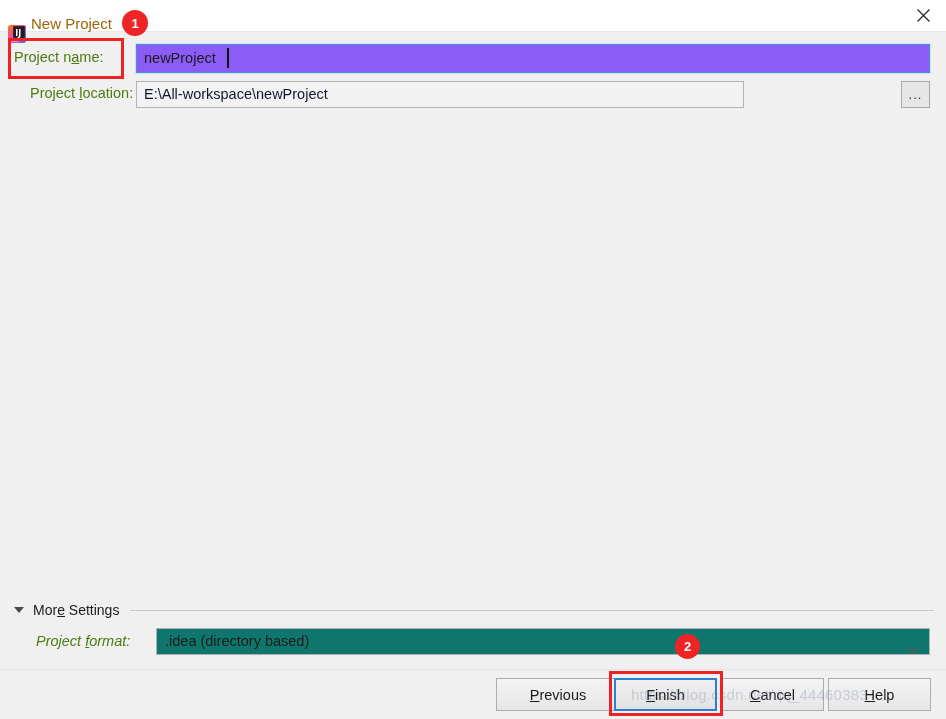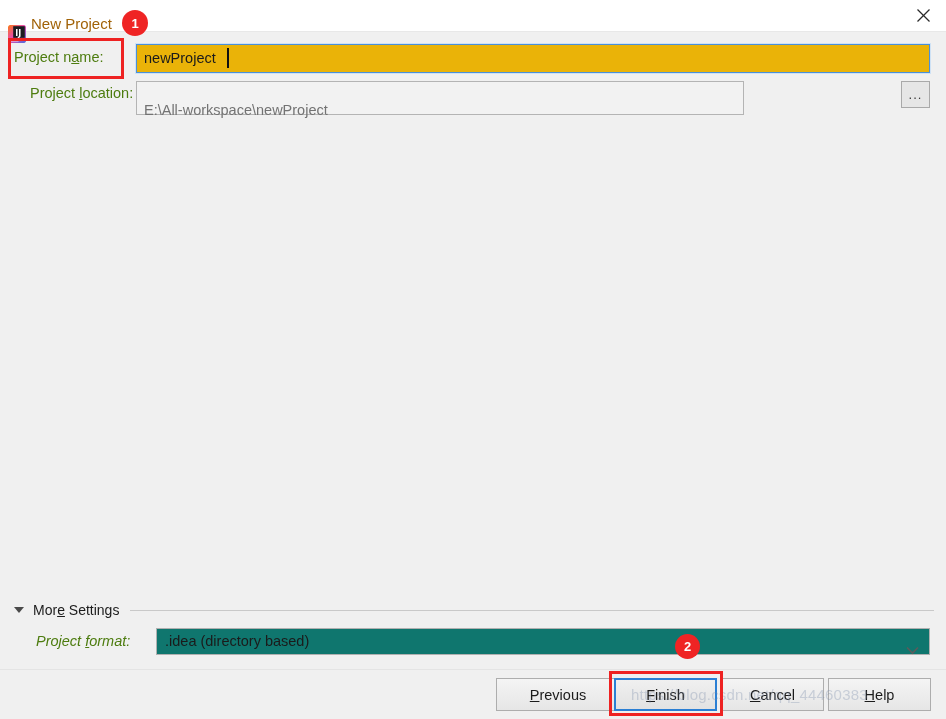--- a/index.html
+++ b/index.html
@@ -70,21 +70,21 @@
 
   #name-label  { left: 14px; top: 49px; }
   #loc-label   { left: 14px; top: 85px; margin-left: 16px; }
   #format-label{ left: 36px; top: 633px; font-style: italic; }
 
   #name-input {
     position: absolute;
     left: 136px; top: 44px;
     width: 794px; height: 29px;
     box-sizing: border-box;
-    background: #eab308;
+    background: #8b5cf6;
     border: 1px solid #4a90d9;
     outline: 1px solid #cfe2f5;
     padding: 0 7px;
     font-family: "Liberation Sans", sans-serif;
     font-size: 14.5px;
     color: #1b1b1b;
     line-height: 27px;
   }
   #name-caret {
     position: absolute;
@@ -93,24 +93,24 @@
     background: #111;
   }
 
   #loc-input {
     position: absolute;
     left: 136px; top: 81px;
     width: 608px; height: 27px;
     box-sizing: border-box;
     background: #f2f2f2;
     border: 1px solid #b4b4b4;
-    padding: 16px 7px;
-    font-family: "Liberation Sans", sans-serif;
-    font-size: 14.5px;
-    color: #737373;
+    padding: 0 7px;
+    font-family: "Liberation Sans", sans-serif;
+    font-size: 14.5px;
+    color: #0f172a;
     line-height: 25px;
   }
   #browse-button {
     position: absolute;
     left: 901px; top: 81px;
     width: 29px; height: 27px;
     box-sizing: border-box;
     background: #e6e6e6;
     border: 1px solid #a9a9a9;
     display: flex;

